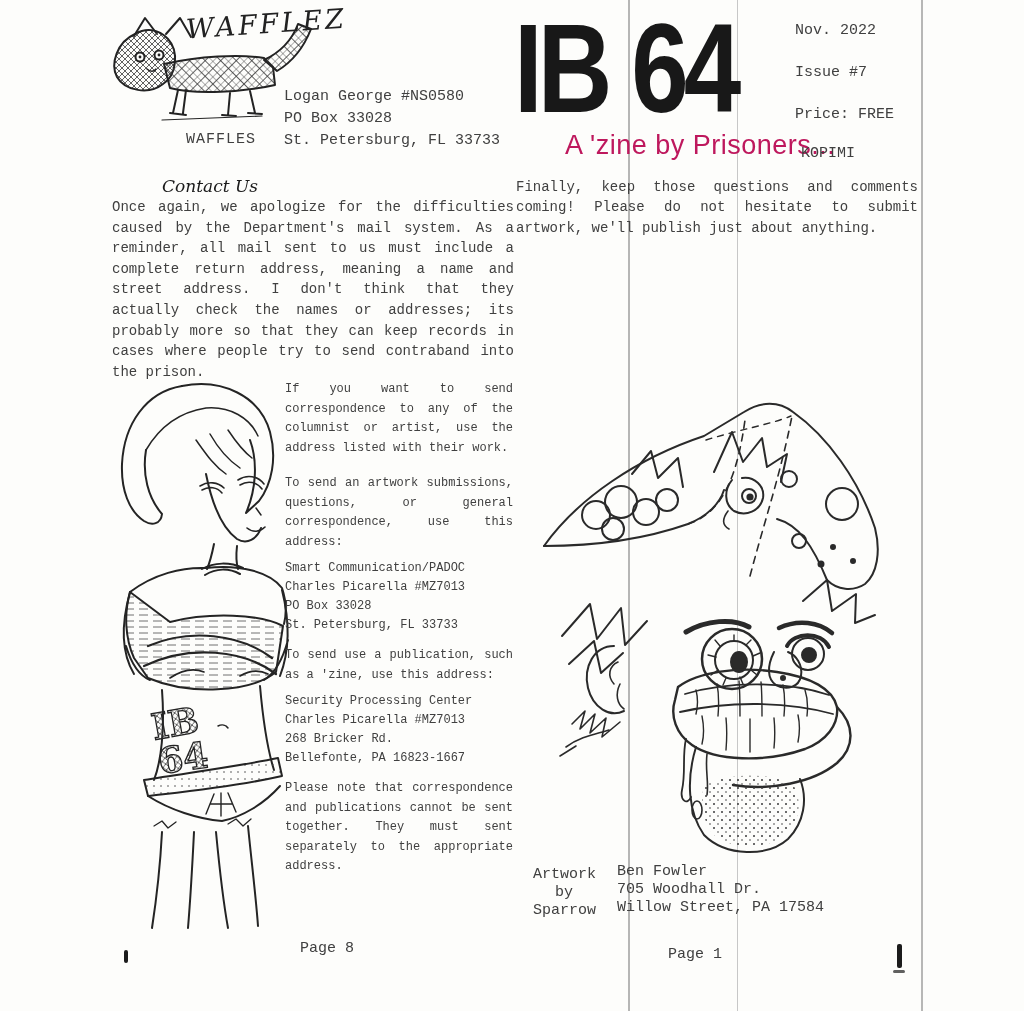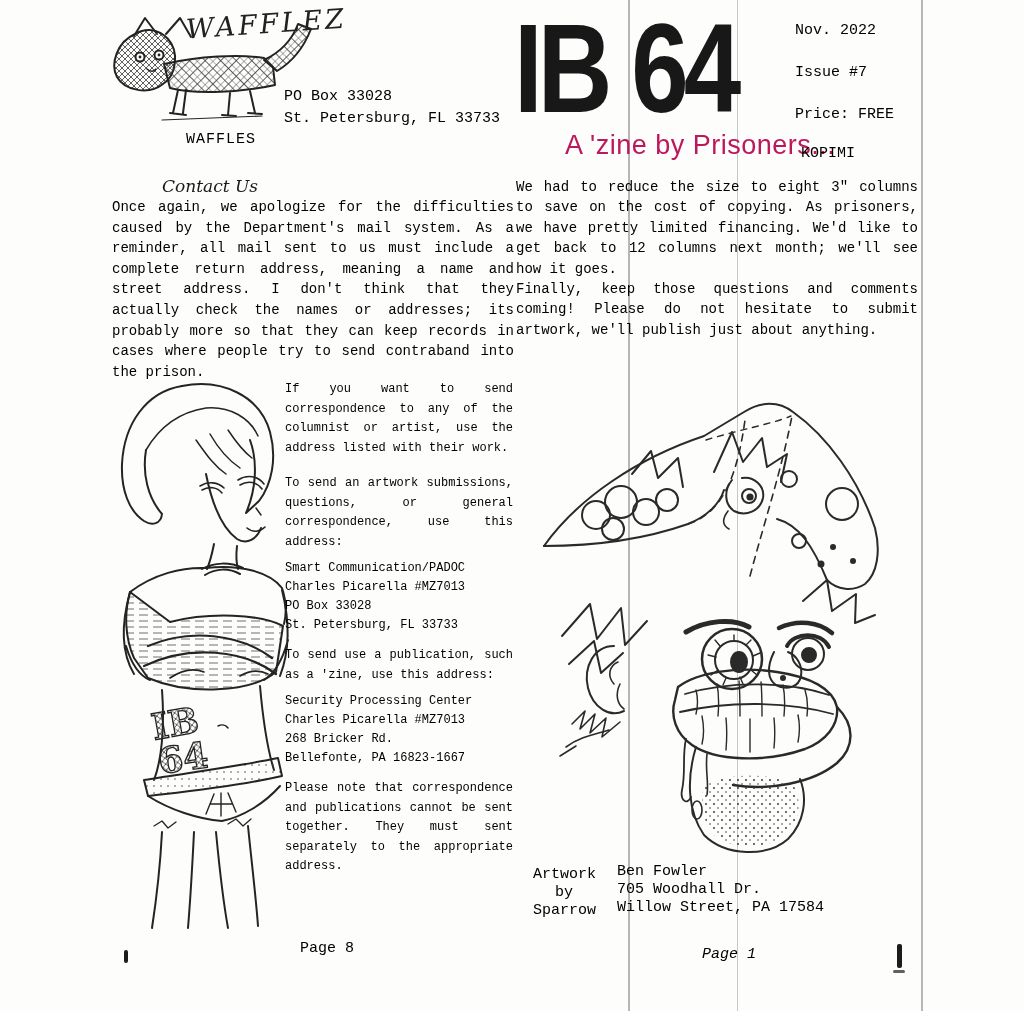--- a/index.html
+++ b/index.html
@@ -1,19 +1,19 @@
 <!DOCTYPE html>
 <html><head>
 <meta charset="utf-8">
 <style>
   html,body{margin:0;padding:0;background:#ffffff;}
   .sheet{position:relative;width:1024px;height:1011px;background:#fdfdfb;overflow:hidden;
          font-family:"Liberation Mono","DejaVu Sans Mono",monospace;color:#1d1d1d;}
   .abs{position:absolute;}
-  .mono{font-family:"Liberation Mono","DejaVu Sans Mono",monospace;color:#000000;}
+  .mono{font-family:"Liberation Mono","DejaVu Sans Mono",monospace;color:#404040;}
   .sans{font-family:"Liberation Sans",sans-serif;color:#141414;}
 
   
   .fold{position:absolute;top:0;bottom:0;}
   .fold-a{left:628px;width:2px;background:#9e9e9e;opacity:.75;}
   .fold-b{left:737px;width:1px;background:#c7c7c7;}
   .fold-c{left:921px;width:2px;background:#a5a5a5;opacity:.8;}
 
   
   .wafflez{left:186px;top:8px;font-family:"DejaVu Serif",serif;font-style:italic;
@@ -22,21 +22,21 @@
   .masthead-addr{left:284px;top:86px;font-size:15px;line-height:22px;}
   .contact-heading{left:162px;top:176px;font-family:"DejaVu Serif",serif;font-style:italic;
                    font-size:17px;color:#1a1a1a;}
   .intro{left:112px;top:197px;width:402px;font-size:14px;line-height:20.6px;
          text-align:justify;text-align-last:left;}
   .colR{left:285px;top:380px;width:228px;font-size:12px;line-height:19.5px;}
   .colR p{margin:0 0 14px 0;text-align:justify;text-align-last:left;}
   .colR .addr{text-align:left;margin:0 0 11px 0;line-height:19px;}
   .pagenum{font-size:15px;}
   .pagenum-l{left:300px;top:940px;}
-  .pagenum-r{left:702px;top:946px;font-style:italic;}
+  .pagenum-r{left:668px;top:946px;}
 
   
   .title{left:514px;top:6px;font-size:126px;line-height:1;font-weight:bold;
          letter-spacing:-6px;transform:scaleX(0.82);transform-origin:left top;color:#181818;}
   .issue-block{left:795px;font-size:15px;}
   .subtitle{left:517px;top:130px;font-size:27px;letter-spacing:0.5px;color:#be185d;margin-left:48px;}
   .kopimi{left:801px;top:145px;font-size:15px;}
   .editorial{left:516px;top:177px;width:402px;font-size:14px;line-height:20.4px;}
   .editorial p{margin:0;text-align:justify;text-align-last:left;}
   .credit{font-size:15px;line-height:18px;}
@@ -82,20 +82,21 @@
 
         <path d="M74,76 L69,99 M82,76 L79,99 M66,99 L82,101 M126,79 L124,101 M146,77 L151,99 M118,101 L132,102 M144,99 L158,100"></path>
         <path d="M58,106 L158,102" stroke-width="1.2"></path>
       </g>
     </svg>
 
     <div class="abs wafflez">WAFFLEZ</div>
     <div class="abs mono cat-caption">WAFFLES</div>
 
     <div class="abs mono masthead-addr">
+      <div>Logan George #NS0580</div>
       <div>PO Box 33028</div>
       <div>St. Petersburg, FL 33733</div>
     </div>
 
     <div class="abs contact-heading">Contact Us</div>
 
     <div class="abs mono intro">Once again, we apologize for the difficulties caused by the Department's mail system.  As a reminder, all mail sent to us must include a complete return address, meaning a name and street address.  I don't think that they actually check the names or addresses; its probably more so that they can keep records in cases where people try to send contraband into the prison.</div>
 
     <svg class="abs" style="left:110px;top:378px;width:188px;height:552px" viewBox="0 0 188 552">
       <defs>
@@ -178,21 +179,20 @@
     <div class="abs sans title" style="font-weight:bold">IB 64</div>
 
     <div class="abs mono issue-block" style="top:22px">Nov. 2022</div>
     <div class="abs mono issue-block" style="top:64px">Issue #7</div>
     <div class="abs mono issue-block" style="top:106px">Price: FREE</div>
 
     <div class="abs sans subtitle">A 'zine by Prisoners...</div>
     <div class="abs mono kopimi">KOPIMI</div>
 
     <div class="abs mono editorial">
-      <p>We had to reduce the size to eight 3" columns to save on the cost of copying.  As prisoners, we have pretty limited financing.  We'd like to get back to 12 columns next month; we'll see how it goes.</p>
       <p>Finally, keep those questions and comments coming!  Please do not hesitate to submit artwork, we'll publish just about anything.</p>
     </div>
 
     <svg class="abs" style="left:536px;top:394px;width:354px;height:472px" viewBox="0 0 354 472">
       <defs>
         <pattern id="cstip" width="8" height="8" patternUnits="userSpaceOnUse">
           <circle cx="2" cy="2" r="1" fill="#3c3c3c"></circle>
           <circle cx="6" cy="6" r="0.8" fill="#3c3c3c"></circle>
         </pattern>
       </defs>

